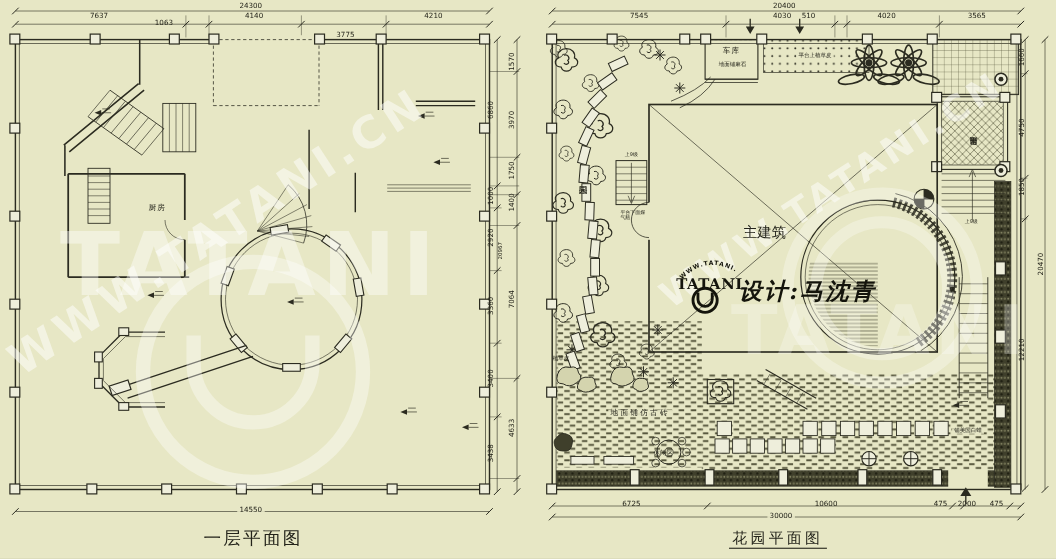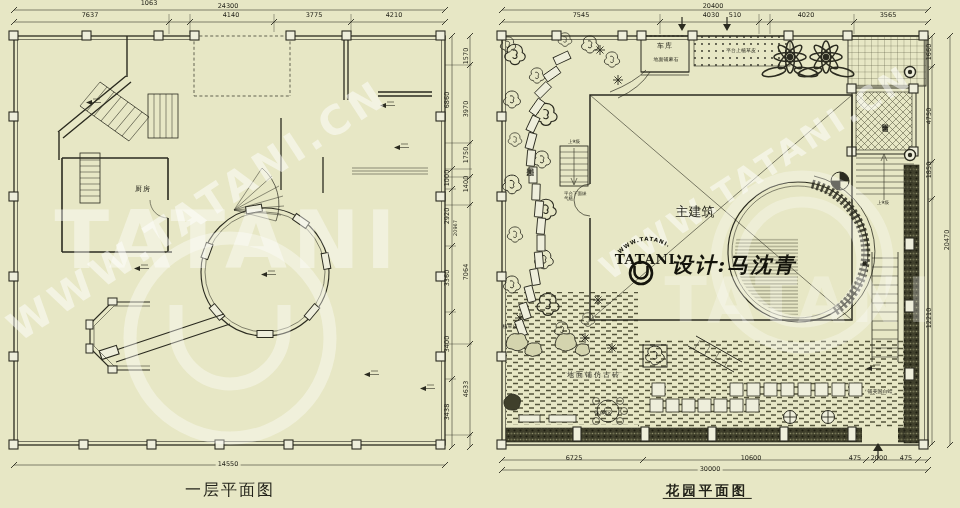--- a/index.html
+++ b/index.html
@@ -6,21 +6,21 @@
   #stage{position:relative;width:960px;height:508px;background:#e7e7c5;overflow:hidden;
          font-family:"DejaVu Sans",sans-serif;}
   #planart{position:absolute;left:0;top:0;}
   #labels{position:absolute;left:0;top:0;width:960px;height:508px;pointer-events:none;}
   .lbl{position:absolute;transform:translate(-50%,-50%);font-size:6.5px;color:#23231a;
        white-space:nowrap;line-height:1.05;}
   .rot{transform:translate(-50%,-50%) rotate(-90deg);}
   .vt{writing-mode:vertical-rl;text-orientation:upright;white-space:normal;letter-spacing:0px;}
   .bg{background:rgba(231,231,197,.9);padding:0 2px;}
   .t-left{font-size:16px;letter-spacing:2px;}
-  .t-right{font-size:13.5px;font-weight:bold;letter-spacing:3px;border-bottom:1.6px solid #23231a;padding:0 3px 1px 3px;}
+  .t-right{font-size:13.5px;font-weight:normal;letter-spacing:3px;border-bottom:1.6px solid #23231a;padding:0 3px 1px 3px;}
   .kit{font-size:7px;letter-spacing:1px;}
   .small5{font-size:5px;}
   .small45{font-size:4.5px;}
   .brand-logo{font-size:13.5px;font-weight:bold;font-family:"DejaVu Serif",serif;letter-spacing:.5px;color:#14140c;}
   .designer{font-size:21px;font-weight:bold;font-style:italic;font-family:"DejaVu Serif",serif;
             color:#14140c;letter-spacing:2px;}
   .wrap20{width:24px;white-space:normal;text-align:left;}
 </style>
 </head>
 <body>
@@ -387,23 +387,23 @@
     <circle cx="641" cy="273" r="11"></circle>
     <path d="M634.5 272 A6.5 6.5 0 0 0 647.5 272 M634.5 272 V266 M647.5 272 V266"></path>
   </g>
 </g>
 </svg>
 
 <div id="labels">
 
   <div class="lbl" style="left:228px;top:6px">24300</div>
   <div class="lbl" style="left:90px;top:15px">7637</div>
-  <div class="lbl" style="left:149px;top:3px">1063</div>
+  <div class="lbl" style="left:149px;top:21px">1063</div>
   <div class="lbl" style="left:231px;top:15px">4140</div>
-  <div class="lbl" style="left:314px;top:15px">3775</div>
+  <div class="lbl" style="left:314px;top:32px">3775</div>
   <div class="lbl" style="left:394px;top:15px">4210</div>
   <div class="lbl rot" style="left:447px;top:100px">6860</div>
   <div class="lbl rot" style="left:447px;top:178px">1000</div>
   <div class="lbl rot" style="left:447px;top:216px">2920</div>
   <div class="lbl rot" style="left:447px;top:278px">3360</div>
   <div class="lbl rot" style="left:447px;top:344px">3400</div>
   <div class="lbl rot" style="left:447px;top:412px">3438</div>
   <div class="lbl rot" style="left:466px;top:56px">1570</div>
   <div class="lbl rot" style="left:466px;top:109px">3970</div>
   <div class="lbl rot" style="left:466px;top:155px">1750</div>
@@ -439,20 +439,20 @@
   <div class="lbl small5 bg" style="left:741px;top:51px">平台上植草皮</div>
   <div class="lbl vt" style="left:529px;top:162px;font-size:8px">果园</div>
   <div class="lbl small45" style="left:574px;top:142px">上9级</div>
   <div class="lbl small45 wrap20" style="left:576px;top:197px">平台下面煤气瓶</div>
   <div class="lbl" style="left:695px;top:212px;font-size:13px">主建筑</div>
   <div class="lbl vt" style="left:884px;top:119px;font-size:7px">遮阳平台</div>
   <div class="lbl small45" style="left:883px;top:203px">上9级</div>
   <div class="lbl vt small45 bg" style="left:864px;top:257px">钢化夹胶玻璃</div>
   <div class="lbl small5 bg" style="left:880px;top:392px">铺美国白蜡</div>
   <div class="lbl small5" style="left:510px;top:327px">植草皮</div>
-  <div class="lbl bg" style="left:594px;top:376px;font-size:7px;letter-spacing:2px">地面铺仿古砖</div>
+  <div class="lbl bg" style="left:582px;top:376px;font-size:7px;letter-spacing:2px">地面铺仿古砖</div>
   <div class="lbl" style="left:603px;top:413px;font-size:6px">休闲区</div>
 
   <div class="lbl brand-logo" style="left:645px;top:259px">TATANI</div>
   <div class="lbl designer" style="left:734px;top:265px">设计:马沈青</div>
 </div>
 
 </div>
 
 </body></html>

